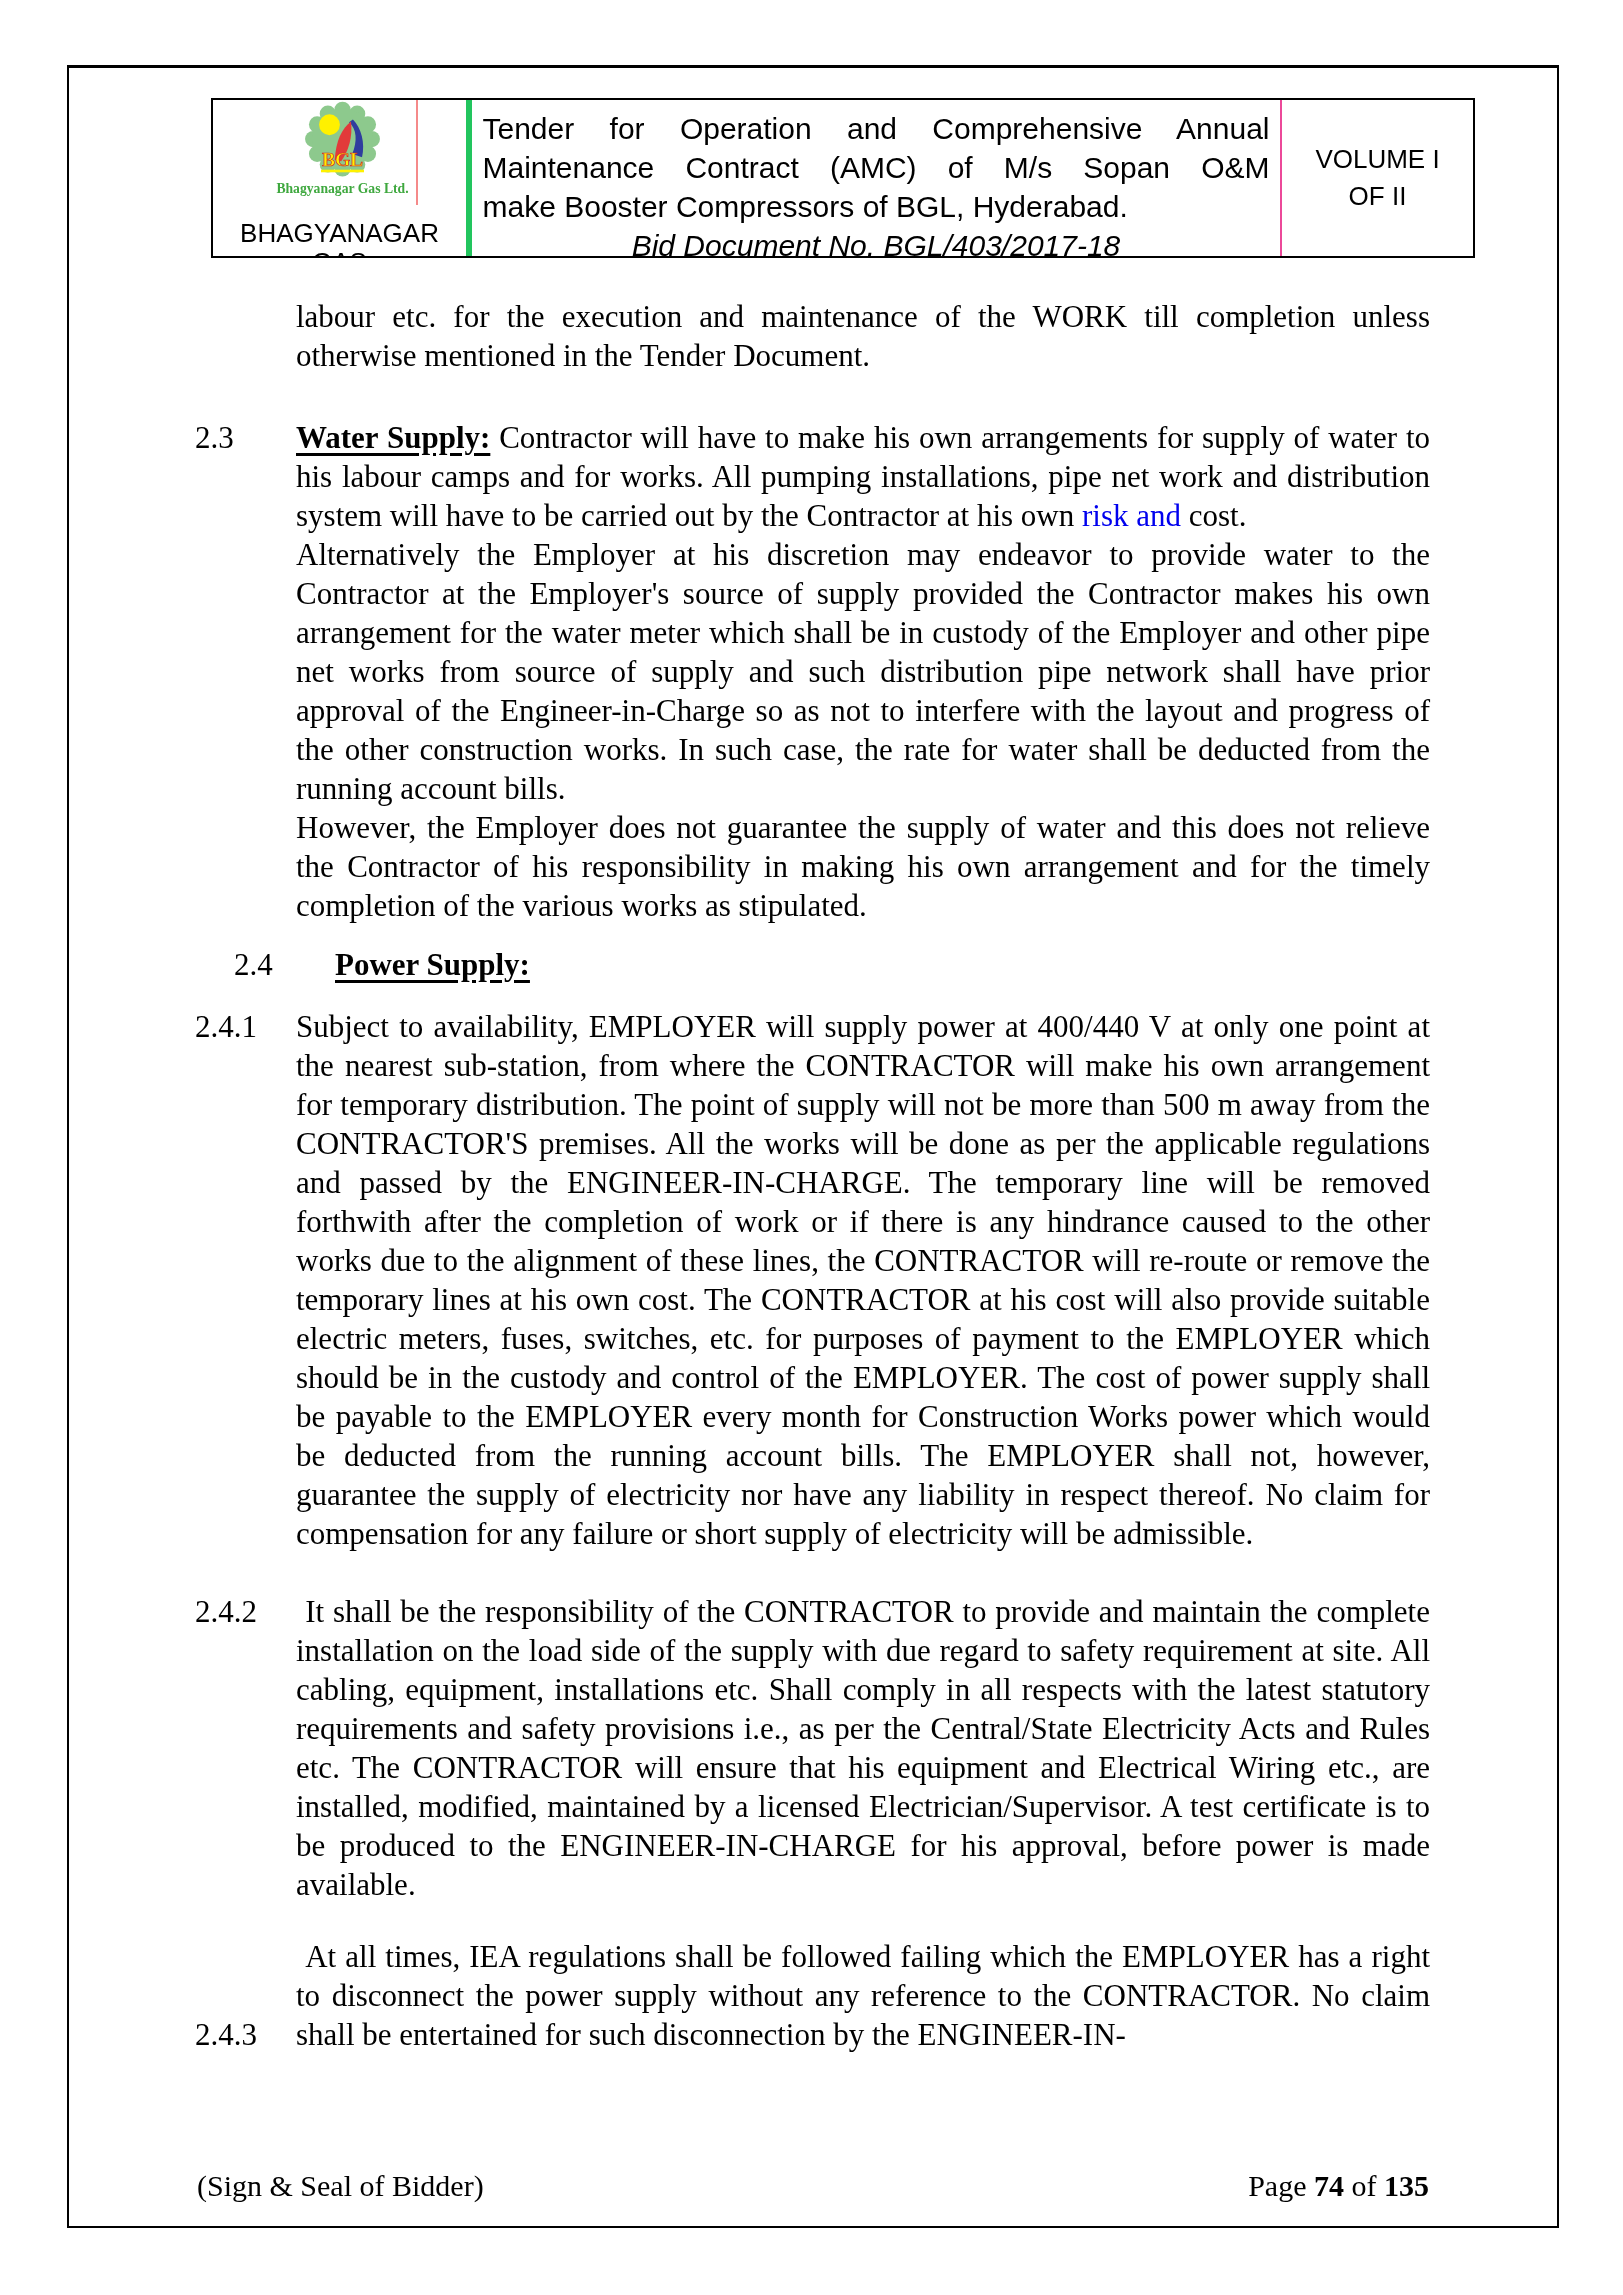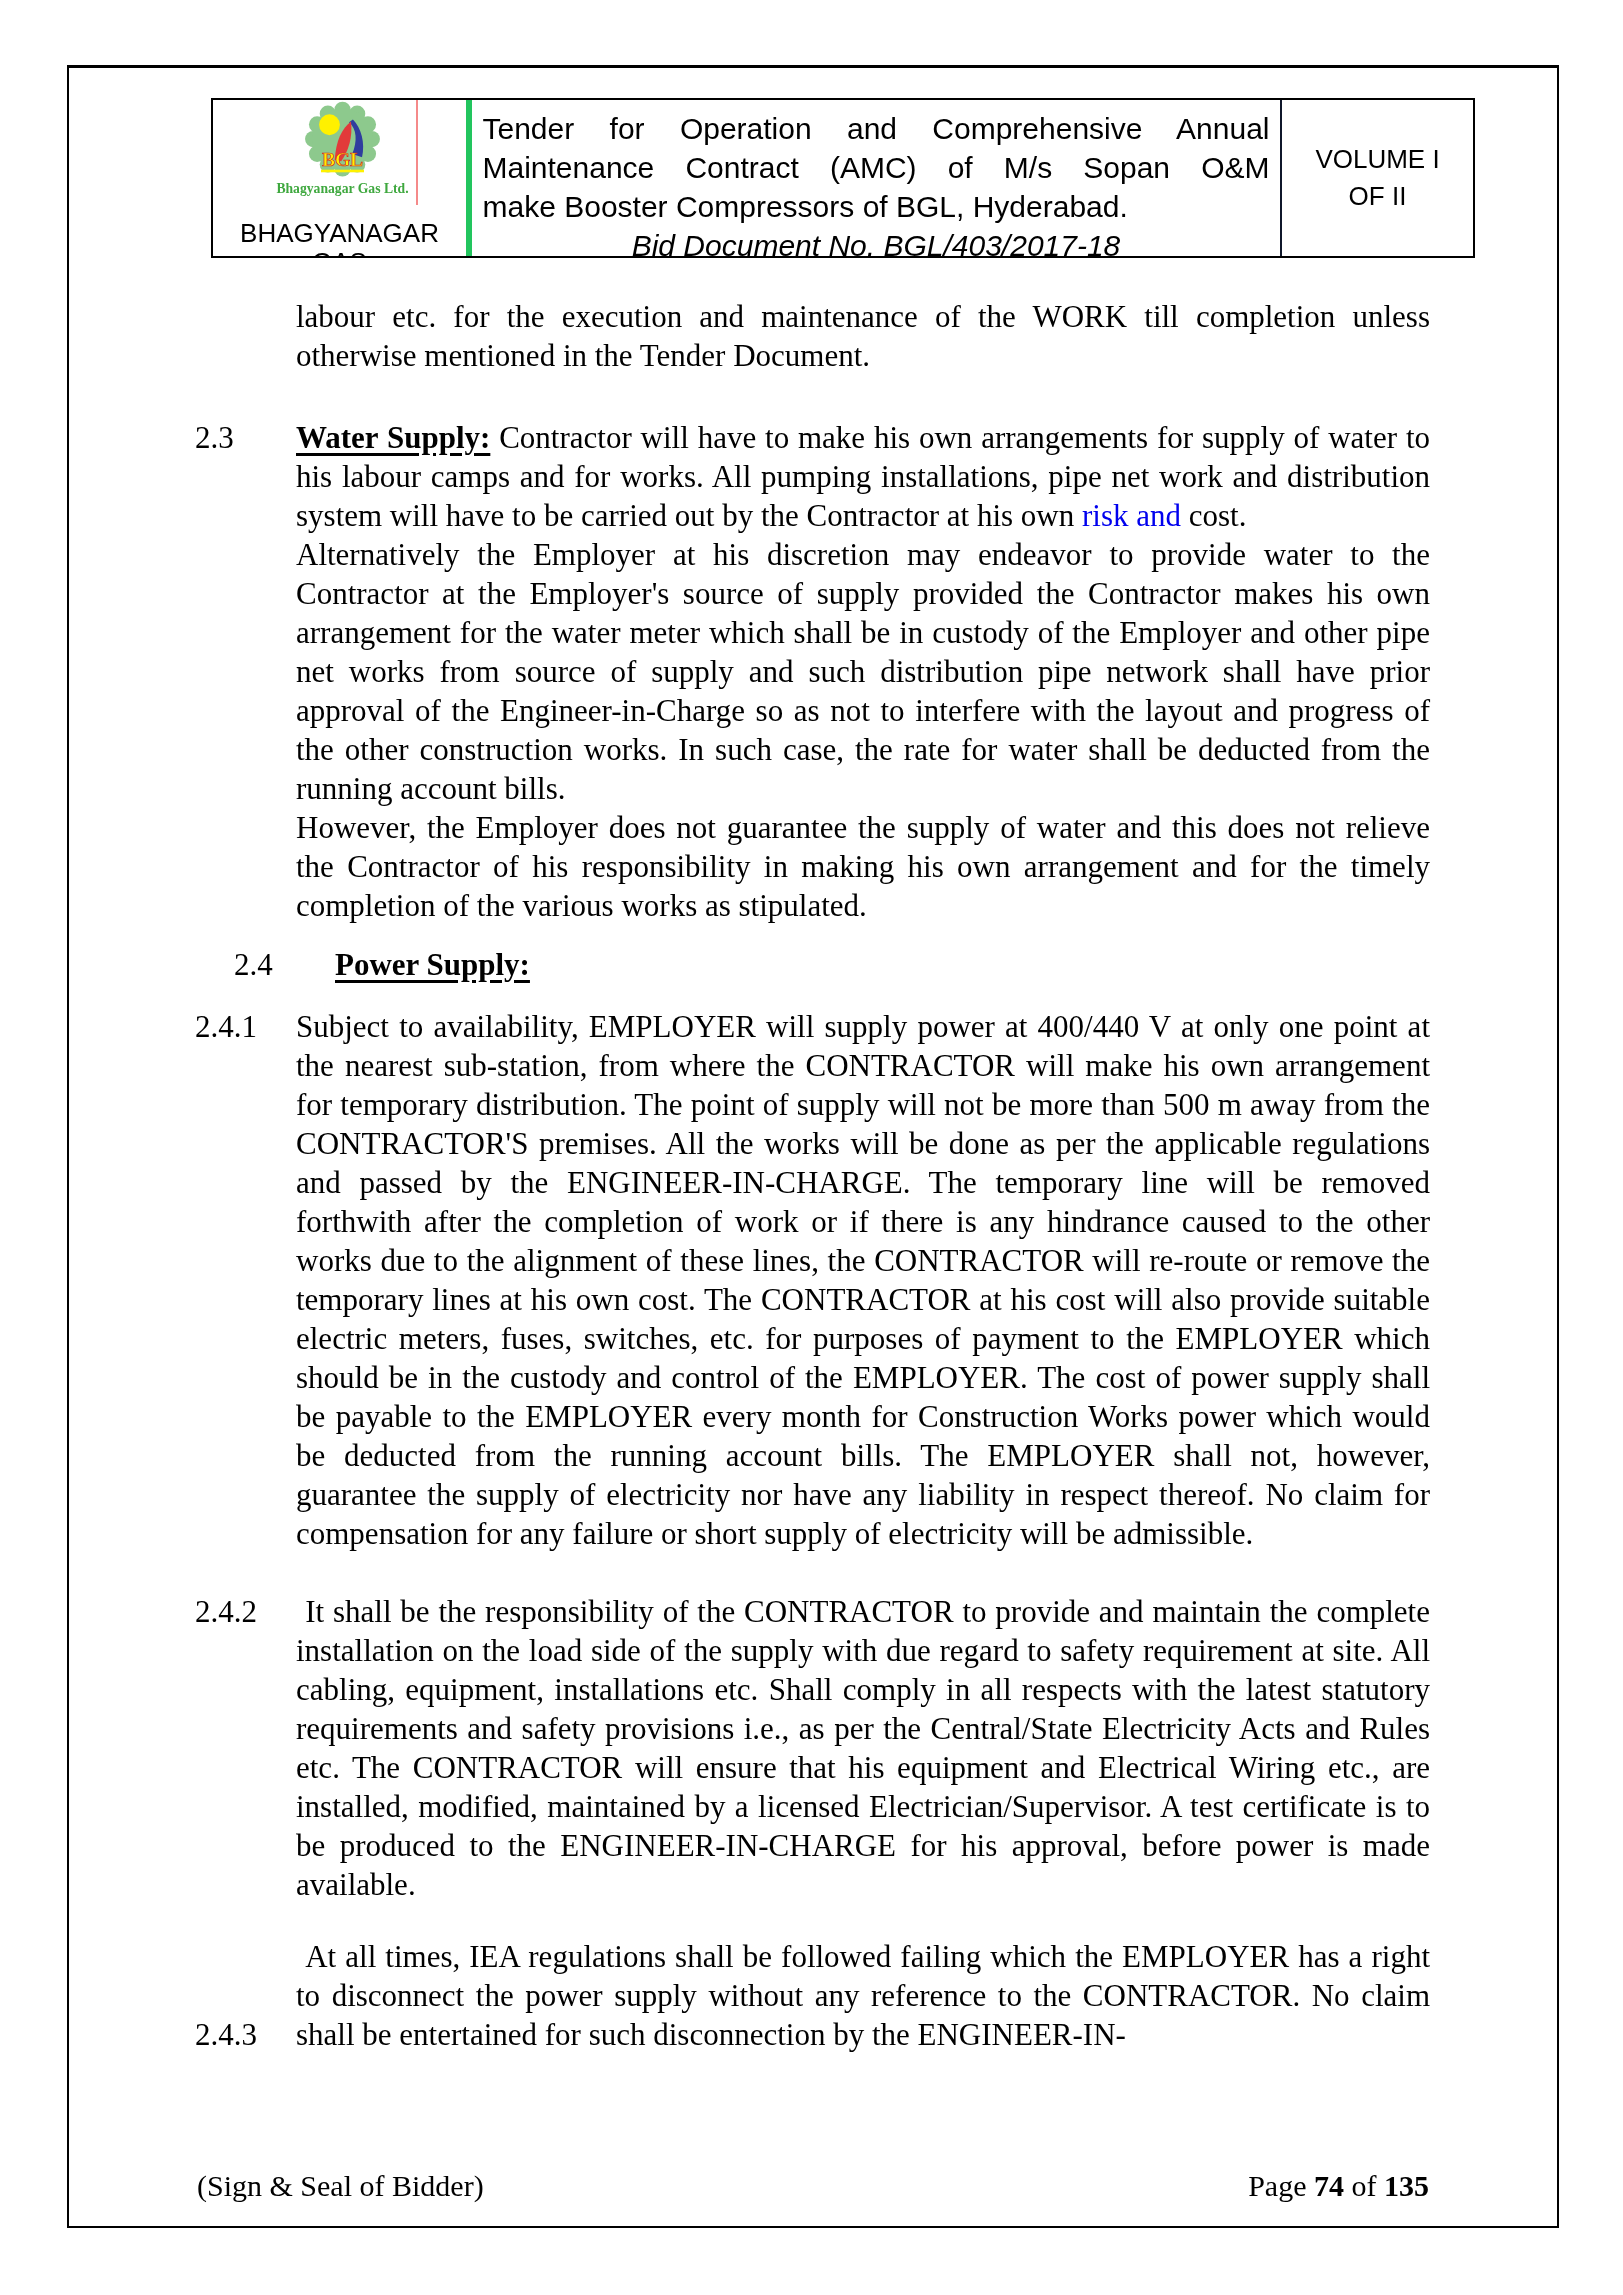--- a/index.html
+++ b/index.html
@@ -24,21 +24,21 @@
     position:relative;text-align:center;overflow:hidden;
   }
   .logo-redline{
     position:absolute;left:203px;top:0;width:2px;height:105px;background:#f58a8a;
   }
   .company-name{
     font-family:"Liberation Sans", sans-serif;font-size:26px;line-height:29.4px;
     color:#000;margin-top:18px;letter-spacing:0px;
   }
   .title-cell{
-    width:810px;flex:0 0 810px;border-right:2px solid #0f172a;box-sizing:border-box;
+    width:810px;flex:0 0 810px;border-right:2px solid #ec4899;box-sizing:border-box;
     font-family:"Liberation Sans", sans-serif;font-size:30px;line-height:39px;
     padding:9.2px 10.5px 0 10.5px;color:#000;
   }
   .tl-just{text-align:justify;text-align-last:justify;}
   .tl-left{text-align:left;}
   .tl-center{text-align:center;font-style:italic;}
   .volume-cell{
     flex:1;display:flex;flex-direction:column;justify-content:center;
     font-family:"Liberation Sans", sans-serif;font-size:26px;line-height:37px;
     text-align:center;color:#000;

